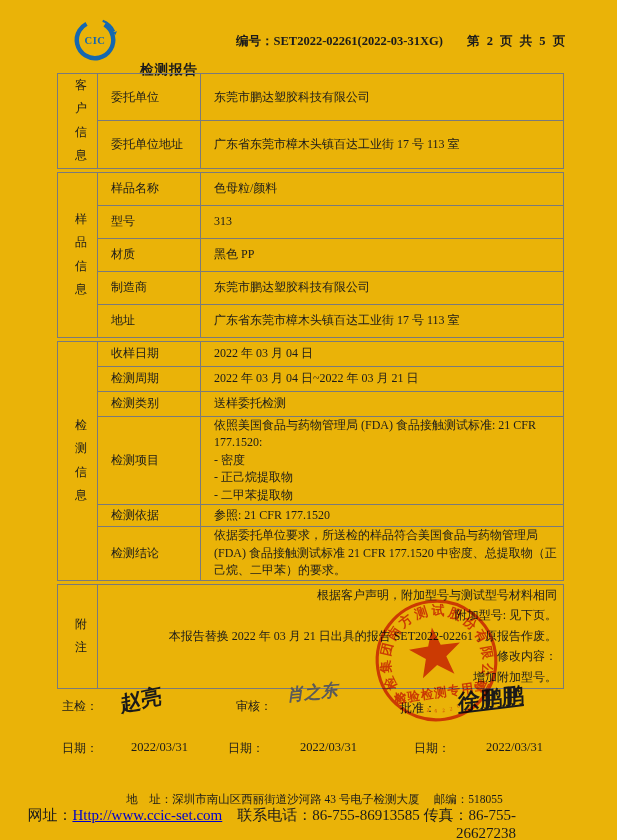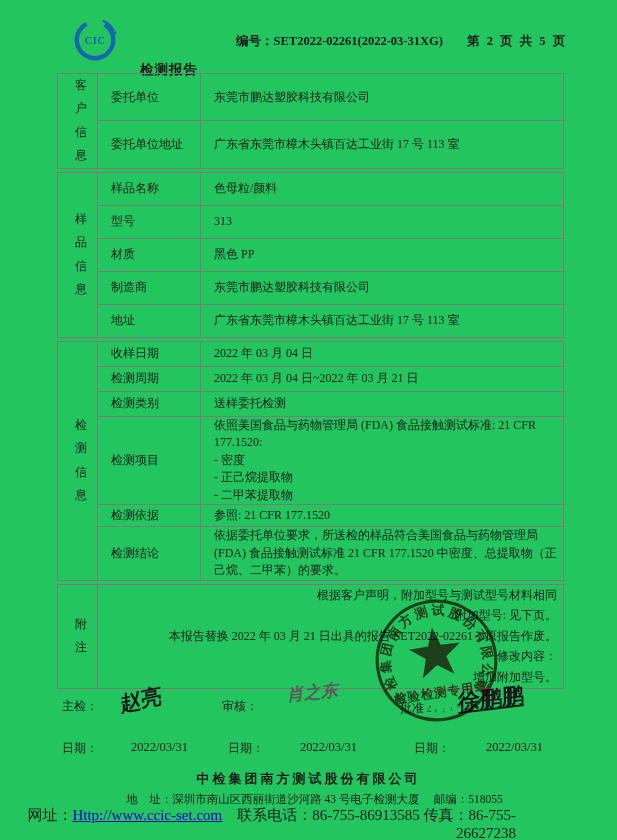--- a/index.html
+++ b/index.html
@@ -1,17 +1,17 @@
 <!DOCTYPE html>
 <html><head>
 <meta charset="utf-8">
 <style>
   html,body{margin:0;padding:0;background:#e8e8e8;}
   .page{
-    position:relative;width:617px;height:840px;margin:0 auto;background:#22c55e;
+    position:relative;width:617px;height:840px;margin:0 auto;background:#eab308;
     font-family:"Liberation Serif","DejaVu Serif",serif;color:#1b1b1b;overflow:hidden;
   }
   
   .logo{position:absolute;left:70px;top:16px;width:50px;height:47px;}
   .logo .ring{fill:none;stroke:#1568b0;stroke-width:4.6;}
   .logo .swoosh{fill:none;stroke:#1568b0;stroke-width:2.2;}
   .logo .logo-text{fill:#1568b0;font-size:11px;font-weight:bold;letter-spacing:.5px;text-anchor:middle;
     font-family:"Liberation Serif",serif;}
   .hdr-title{position:absolute;left:140px;top:32px;font-size:13.5px;font-weight:bold;letter-spacing:1px;margin-top:29px;}
   .hdr-no{position:absolute;left:236px;top:33px;font-size:12.5px;font-weight:bold;}
@@ -181,33 +181,32 @@
             <div>修改内容：</div>
             <div>增加附加型号。</div>
           </td>
         </tr>
       </tbody>
     </table>
   </div>
 
   <div class="abs sig-label" style="left:62px;top:698px;">主检：</div>
   <div class="abs sig-name sig-1">赵亮</div>
-  <div class="abs sig-label" style="left:222px;top:698px;">审核：</div>
+  <div class="abs sig-label" style="left:236px;top:698px;">审核：</div>
   <div class="abs sig-name sig-2">肖之东</div>
   <div class="abs sig-label" style="left:400px;top:700px;">批准：</div>
   <div class="abs sig-name sig-3">徐鹏鹏</div>
 
   <div class="abs date-label" style="left:62px;top:740px;">日期：</div>
   <div class="abs date-value" style="left:131px;top:740px;">2022/03/31</div>
   <div class="abs date-label" style="left:228px;top:740px;">日期：</div>
   <div class="abs date-value" style="left:300px;top:740px;">2022/03/31</div>
   <div class="abs date-label" style="left:414px;top:740px;">日期：</div>
   <div class="abs date-value" style="left:486px;top:740px;">2022/03/31</div>
 
-  <div class="f-company">中检集团南方测试股份有限公司</div>
   <div class="f-addr">地　址：深圳市南山区西丽街道沙河路 43 号电子检测大厦　 邮编：518055</div>
   <div class="f-web"><span>网址：</span><a href="#">Http://www.ccic-set.com</a><span>　联系电话：86-755-86913585 传真：86-755-26627238</span></div>
 
   <svg class="stamp" viewBox="0 0 124 124">
     <circle class="ring" cx="62" cy="62" r="57"></circle>
     <g class="arc" id="stamp-arc">
         <text x="26.06140204787183" y="90.08167604184217" transform="rotate(-127 26.06140204787183 90.08167604184217)">中</text>
         <text x="19.073663279620995" y="76.50294841020438" transform="rotate(-107.46153846153845 19.073663279620995 76.50294841020438)">检</text>
         <text x="17.029561775955145" y="61.36914564189035" transform="rotate(-87.92307692307692 17.029561775955145 61.36914564189035)">集</text>
         <text x="20.16450771016582" y="46.42316119197556" transform="rotate(-68.38461538461539 20.16450771016582 46.42316119197556)">团</text>

